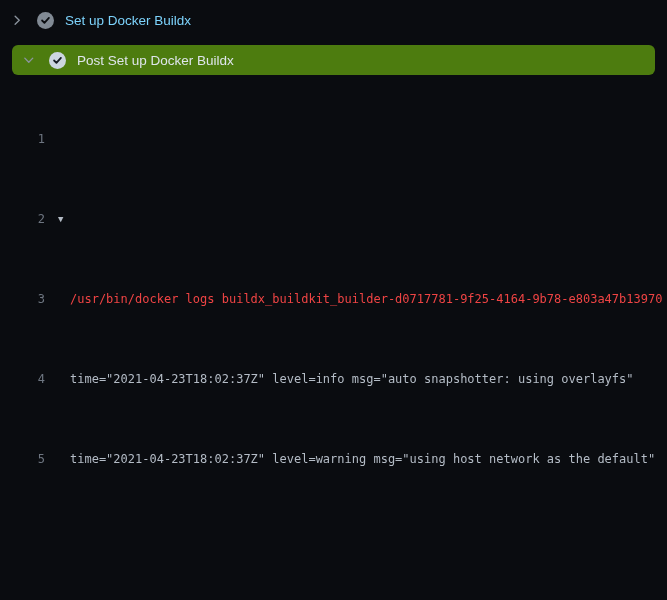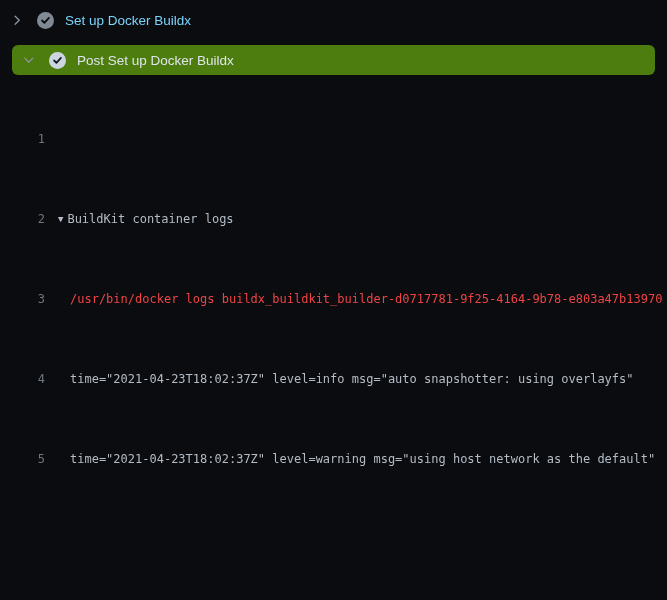--- a/index.html
+++ b/index.html
@@ -122,21 +122,21 @@
   </div>
 </div>
 
 <div class="log">
   <div class="log-row k-default ind-0">
     <span class="ln">1</span>
   </div>
 
   <div class="log-row k-group ind-0">
     <span class="ln">2</span>
-    <span class="lt"><span class="tri">▼</span><span class="lt-text">BuildKit container logs</span></span>
+    <span class="lt"><span class="tri">▼</span></span>
   </div>
 
   <div class="log-row k-command ind-1">
     <span class="ln">3</span>
     <span class="lt"><span class="lt-text">/usr/bin/docker logs buildx_buildkit_builder-d0717781-9f25-4164-9b78-e803a47b13970</span></span>
   </div>
 
   <div class="log-row k-default ind-1">
     <span class="ln">4</span>
     <span class="lt"><span class="lt-text">time="2021-04-23T18:02:37Z" level=info msg="auto snapshotter: using overlayfs"</span></span>

